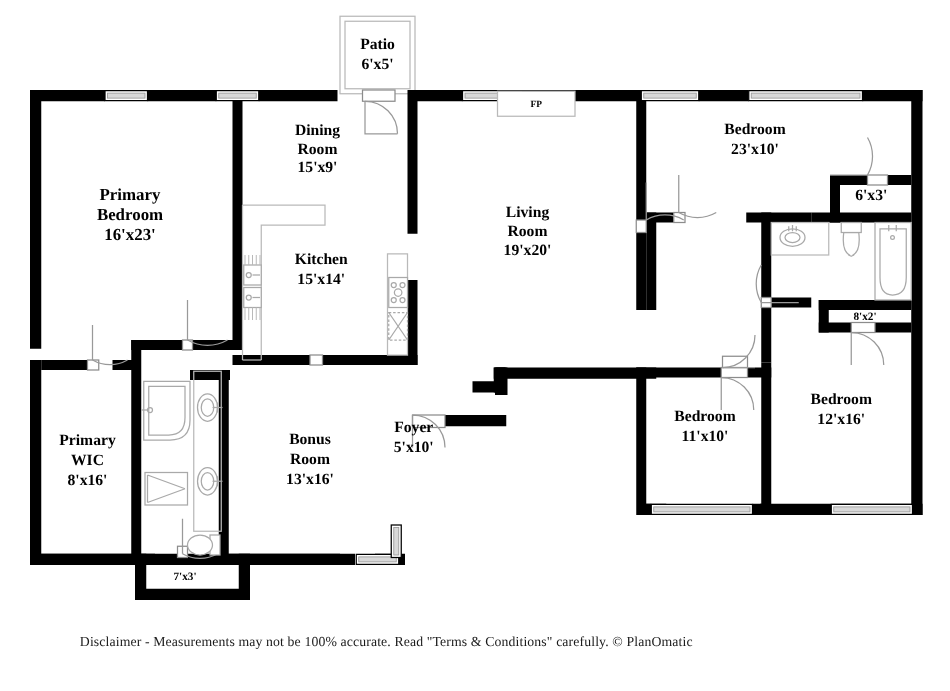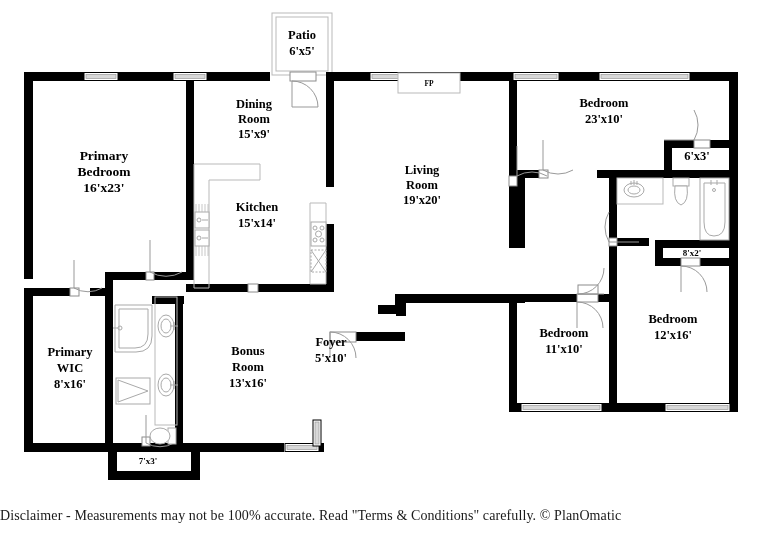--- a/index.html
+++ b/index.html
@@ -54,21 +54,21 @@
   .window-glass { fill: #d8d8d8; stroke: #9a9a9a; stroke-width: 0.7; }
   .fixture-line { stroke: #a9a9a9; stroke-width: 1; fill: none; }
   .fixture-fill { stroke: #a9a9a9; stroke-width: 1; fill: #ffffff; }
   #disclaimer {
     position: absolute;
     left: 0;
     top: 508px;
     width: 618px;
     text-align: center;
     font-family: "Liberation Serif", "DejaVu Serif", serif;
-    font-size: 14px;
+    font-size: 11px;
     color: #1a1a1a;
     letter-spacing: 0.1px;
     white-space: nowrap;
   }
 </style>
 </head>
 <body>
 
 <div id="plan-root">
 

